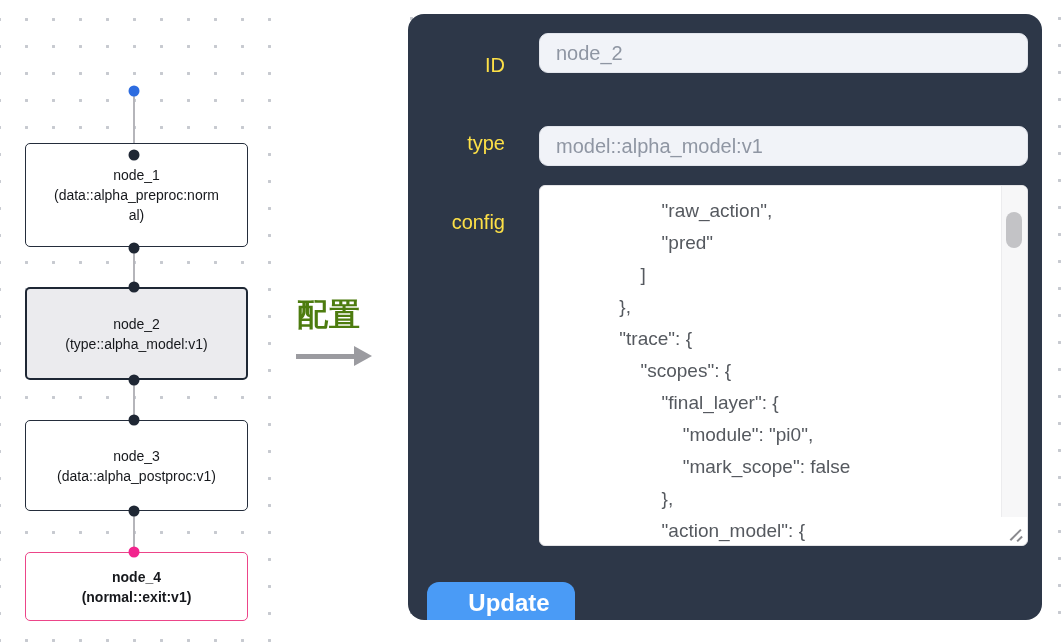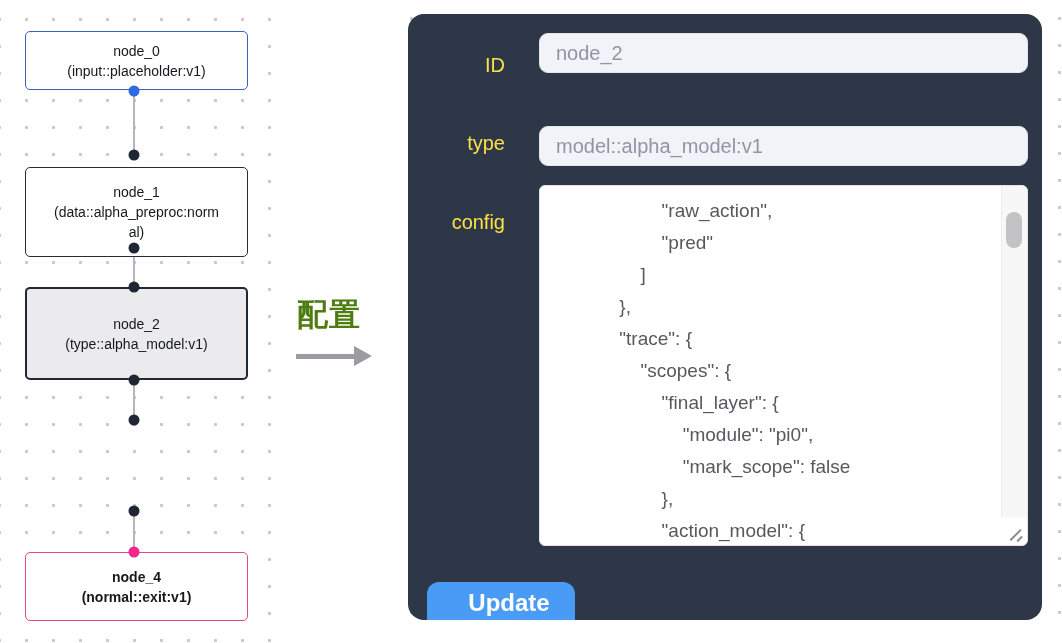--- a/index.html
+++ b/index.html
@@ -26,21 +26,21 @@
   }
   .node .ntext {
     width:168px; text-align:center; font-size:14px; line-height:20px;
     color:#16181c; word-break:break-all;
   }
   .n-input    { border:1.6px solid #3565bb; }
   .n-default  { border:1.6px solid #242d3b; }
   .n-selected { border:2px solid #1e2734; background:#ebebee; }
   .n-output   { border:1.6px solid #ec4589; }
   #node0 { top:31px;  height:59px; }
-  #node1 { top:167px; height:90px; }
+  #node1 { top:143px; height:104px; }
   #node2 { top:287px; height:93px; }
   #node3 { top:420px; height:91px; }
   #node4 { top:552px; height:69px;font-weight:bold; }
 
   .port {
     position:absolute; width:11px; height:11px; border-radius:50%;
     transform:translate(-50%,-50%); z-index:3;
   }
   .p-dark { background:#1f2734; }
   .p-blue { background:#2d6ce0; }
@@ -122,41 +122,41 @@
     font-size:24px; font-weight:600; text-align:center; padding-bottom:14px;
     cursor:pointer;
     padding-left:16px;
   }
 </style>
 </head>
 <body>
 
 <div id="flow-canvas" class="canvas">
 
-  <div id="node0" class="node n-input">
-    <div class="ntext">
-      <span>node_0</span><br>
-      <span>(input::placeholder:v1)</span>
-    </div>
-  </div>
 
   <div id="node1" class="node n-default">
     <div class="ntext">
       <span>node_1</span><br>
       <span>(data::alpha_preproc:normal)</span>
     </div>
   </div>
 
   <div id="node2" class="node n-selected">
     <div class="ntext">
       <span>node_2</span><br>
       <span>(type::alpha_model:v1)</span>
     </div>
   </div>
 
+  <div id="node3" class="node n-default">
+    <div class="ntext">
+      <span>node_3</span><br>
+      <span>(data::alpha_postproc:v1)</span>
+    </div>
+  </div>
 
   <div id="node4" class="node n-output">
     <div class="ntext">
       <span>node_4</span><br>
       <span>(normal::exit:v1)</span>
     </div>
   </div>
 
   <div id="edge0" class="edge"></div>
   <div id="edge1" class="edge"></div>

